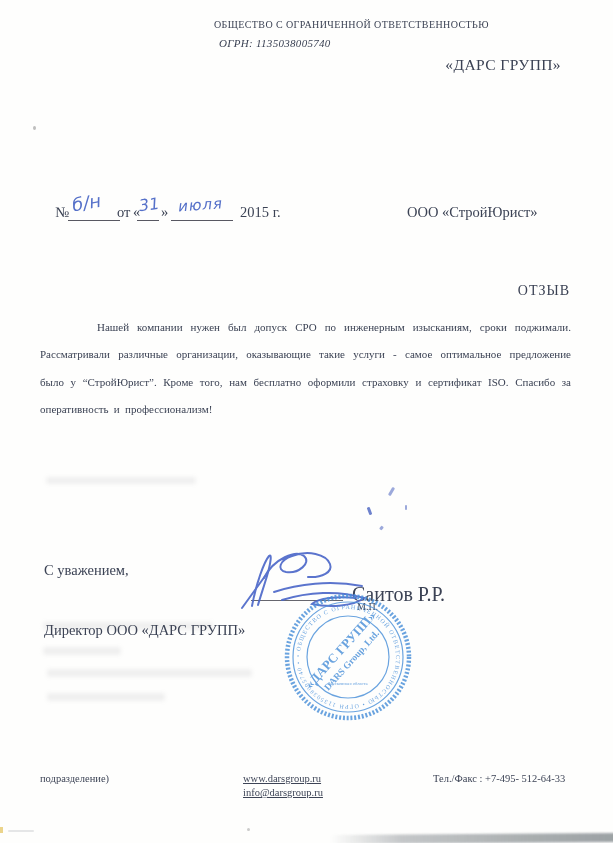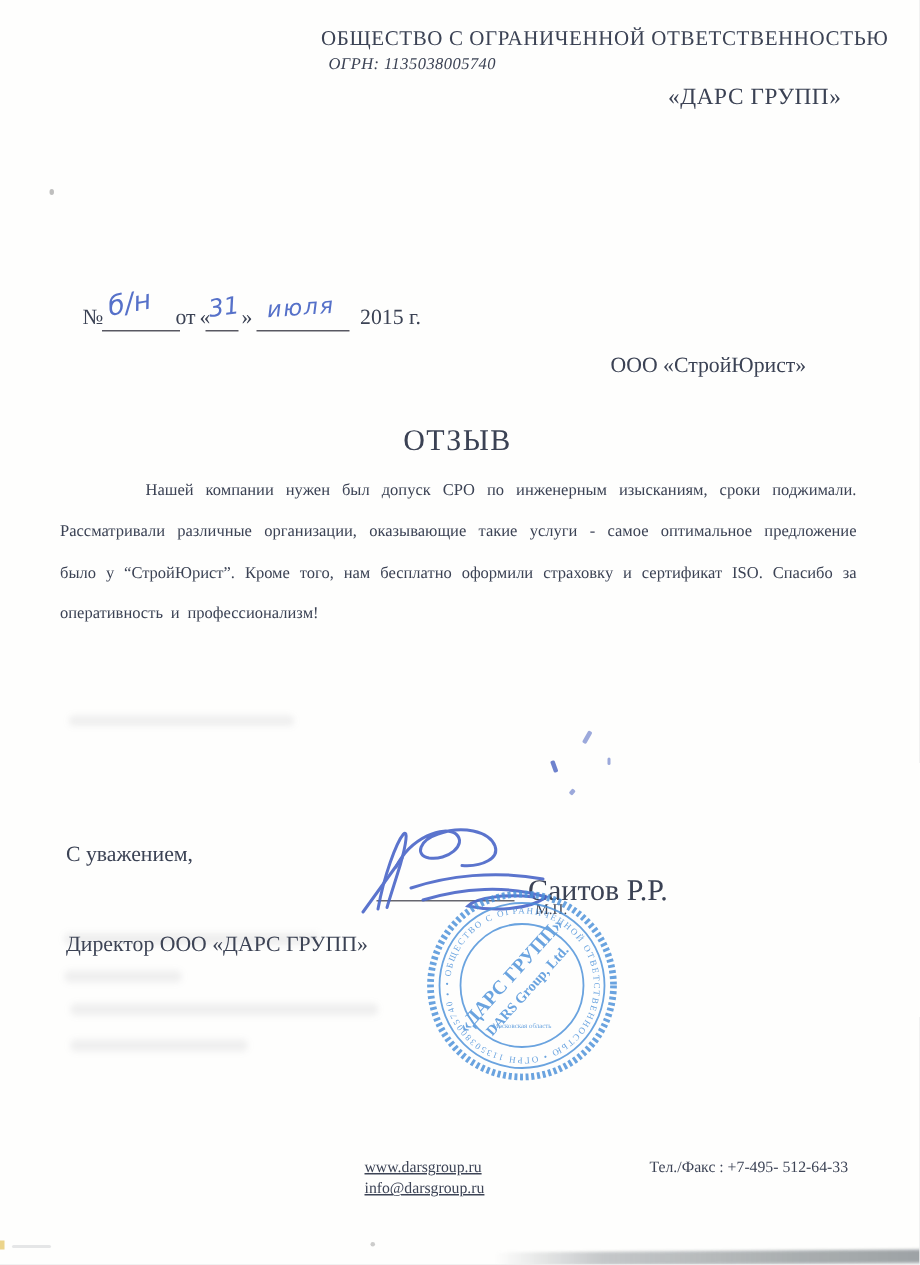--- a/index.html
+++ b/index.html
@@ -5,32 +5,32 @@
   * { margin:0; padding:0; box-sizing:border-box; }
   html,body { background:#e8e8e8; }
   .page {
     position:relative; width:613px; height:843px; margin:0 auto;
     background:#fefefd; overflow:hidden;
     font-family:"Liberation Serif", serif; color:#3b4254;
   }
   .abs { position:absolute; }
   .serif { font-family:"Liberation Serif", serif; color:#3b4254; }
   
-  .lh-line1 { left:214px; top:19px; font-size:14px; letter-spacing:0.4px; white-space:nowrap; }
+  .lh-line1 { left:214px; top:19px; font-size:10px; letter-spacing:0.4px; white-space:nowrap; }
   .lh-ogrn  { left:219px; top:37px; font-size:11px; letter-spacing:0.3px;font-style:italic; }
   .lh-name  { right:52px; top:56px; font-size:15.5px; letter-spacing:0.4px; }
   
   .ref { font-size:14.5px; }
   .blank { border-bottom:1.2px solid #585862; display:inline-block; }
   .handwriting {
     font-family:"DejaVu Sans", sans-serif; font-style:italic;
     color:#5671c9; white-space:nowrap;
   }
   
-  .title { left:40px; top:283px; width:530px; text-align:center; font-size:20px; letter-spacing:1px; }
+  .title { left:40px; top:283px; width:530px; text-align:right; font-size:14px; letter-spacing:1px; }
   .body-par {
     left:40px; top:314px; width:531px; text-align:justify;
     font-size:11px; line-height:27.4px; text-indent:57px; word-spacing:2.5px;
   }
   
   .sig-closing  { left:44px; top:562px; font-size:14.5px; }
   .sig-position { left:44px; top:582px; font-size:14.5px;margin-top:40px; }
   .sig-name     { left:352px; top:583px; font-size:20px; }
   .sig-mp       { left:357px; top:601px; font-size:10px; }
   .sig-underline{ left:251px; top:600px; width:92px; height:1px; background:#4b4b55; opacity:.85; }
@@ -68,21 +68,21 @@
     <span class="abs blank" style="left:68px;top:202px;width:52px;height:19px;"></span>
     <span class="abs handwriting" style="left:72px;top:192px;font-size:18px;transform:rotate(-10deg);">б/н</span>
     <span class="abs serif ref" style="left:117px;top:204px;">от</span>
     <span class="abs serif ref" style="left:133px;top:204px;">«</span>
     <span class="abs blank" style="left:137px;top:202px;width:22px;height:19px;"></span>
     <span class="abs handwriting" style="left:139px;top:195px;font-size:16px;transform:rotate(-8deg);">31</span>
     <span class="abs serif ref" style="left:161px;top:204px;">»</span>
     <span class="abs blank" style="left:171px;top:202px;width:62px;height:19px;"></span>
     <span class="abs handwriting" style="left:178px;top:196px;font-size:15px;transform:rotate(-4deg);letter-spacing:1px;">июля</span>
     <span class="abs serif ref" style="left:240px;top:204px;">2015 г.</span>
-    <span class="abs serif ref" style="left:407px;top:204px;margin-top:32px;">ООО «СтройЮрист»</span>
+    <span class="abs serif ref" style="left:407px;top:204px;">ООО «СтройЮрист»</span>
   </div>
 
   <div class="abs serif title">ОТЗЫВ</div>
   <div class="abs serif body-par">Нашей компании нужен был допуск СРО по инженерным изысканиям, сроки поджимали. Рассматривали различные организации, оказывающие такие услуги - самое оптимальное предложение было у “СтройЮрист”. Кроме того, нам бесплатно оформили страховку и сертификат ISO. Спасибо за оперативность и профессионализм!</div>
 
   <div class="abs bleed" style="left:46px;top:477px;width:150px;height:7px;"></div>
   <div class="abs blue-speck" style="left:390px;top:487px;width:3px;height:9px;transform:rotate(30deg);"></div>
   <div class="abs blue-speck" style="left:368px;top:507px;width:3px;height:8px;transform:rotate(-20deg);opacity:.8;"></div>
   <div class="abs blue-speck" style="left:405px;top:505px;width:2px;height:5px;"></div>
   <div class="abs blue-speck" style="left:380px;top:526px;width:3px;height:4px;transform:rotate(40deg);"></div>
@@ -124,20 +124,21 @@
     <text x="72" y="100" font-size="4.6" fill="#4a90d9" text-anchor="middle" font-family="Liberation Serif, serif">Московская область</text>
   </svg>
 
   <div class="abs bleed" style="left:43px;top:622px;width:170px;height:8px;"></div>
   <div class="abs bleed" style="left:43px;top:647px;width:78px;height:8px;"></div>
   <div class="abs bleed" style="left:47px;top:669px;width:205px;height:8px;"></div>
   <div class="abs bleed" style="left:47px;top:693px;width:118px;height:8px;"></div>
 
   <div>
     <div class="abs footer f-left serif">
+      <div>подразделение)</div>
     </div>
     <div class="abs footer f-mid serif">
       <span class="f-link">www.darsgroup.ru</span>
       <span class="f-link">info@darsgroup.ru</span>
     </div>
     <div class="abs footer f-right serif">Тел./Факс : +7-495- 512-64-33</div>
   </div>
 
   <div class="abs speck" style="left:0px;top:827px;width:3px;height:6px;background:#e0bd4e;opacity:.65;border-radius:0;"></div>
   <div class="abs" style="left:8px;top:830px;width:26px;height:2px;background:#9aa0a6;opacity:.25;border-radius:2px;"></div>

